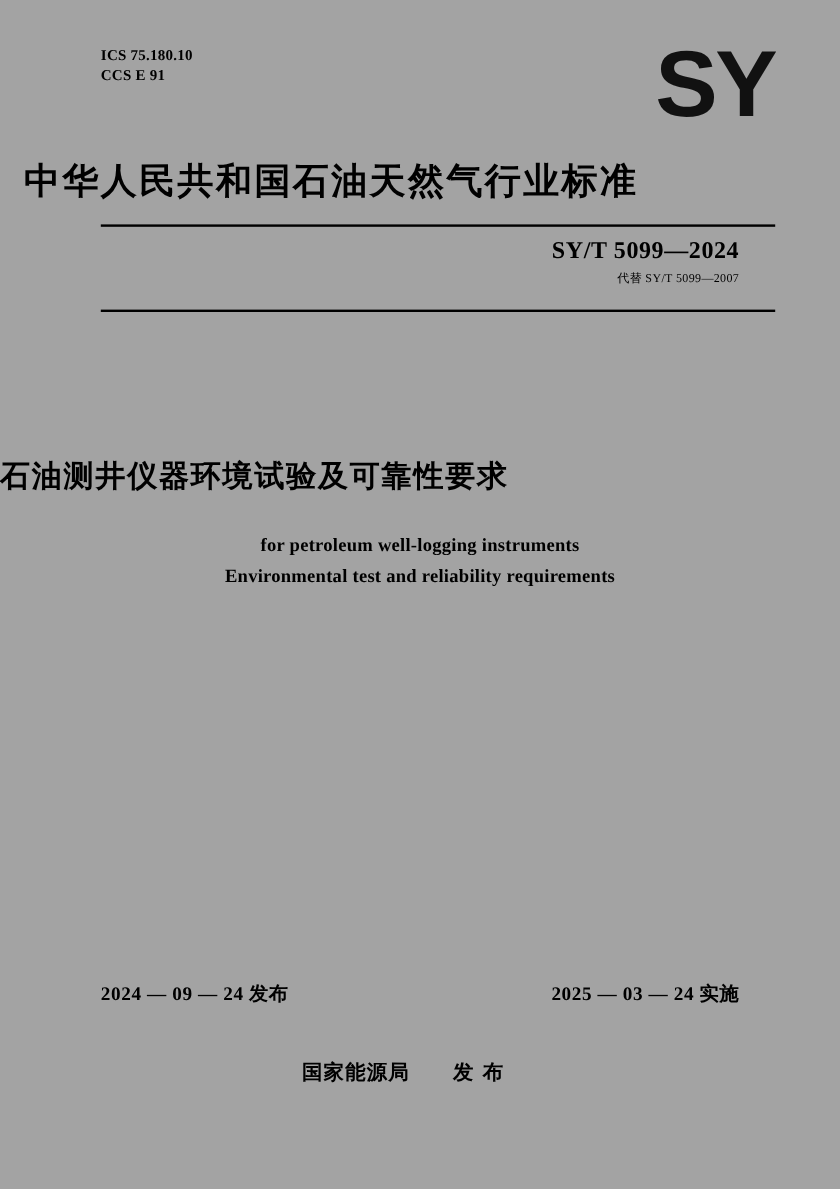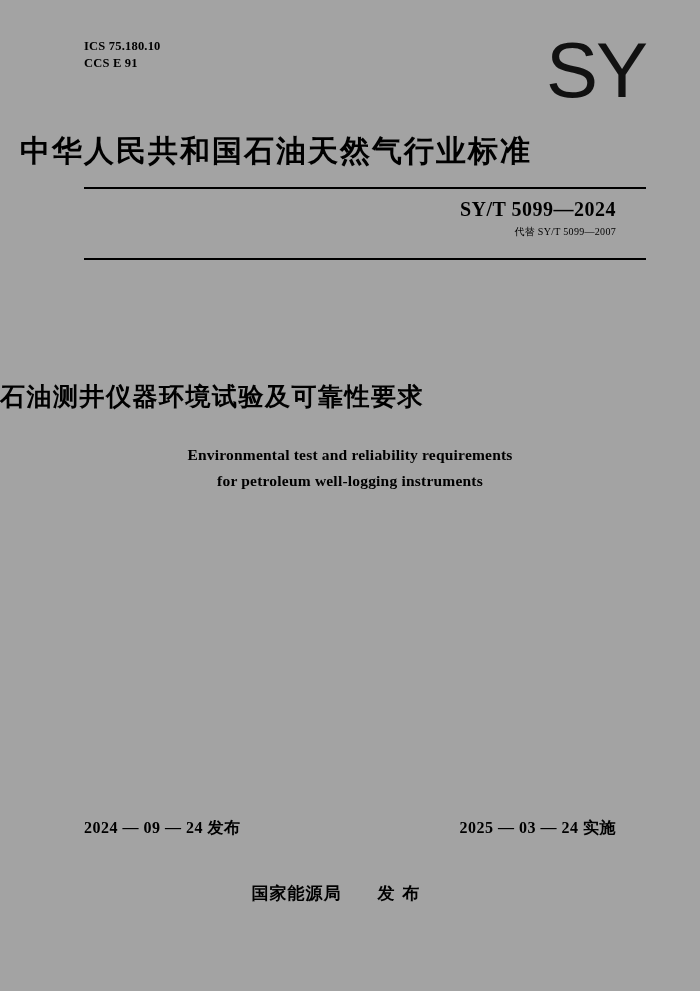--- a/index.html
+++ b/index.html
@@ -44,21 +44,21 @@
     letter-spacing: 0.2px;
   }
   .ics-line {
     white-space: nowrap;
   }
   .sy-logo {
     position: absolute;
     right: 0;
     top: -6px;
     font-family: "Liberation Sans", sans-serif;
-    font-weight: normal;
+    font-weight: bold;
     font-size: 78px;
     line-height: 84px;
     letter-spacing: -2px;
     color: #111111;
   }
 
   
   .std-title {
     position: absolute;
     left: 0;
@@ -182,22 +182,22 @@
   <div class="rule rule-top"></div>
 
   <div class="std-number">SY/T  5099—2024</div>
   <div class="std-replaces">代替 SY/T  5099—2007</div>
 
   <div class="rule rule-bottom"></div>
 
   <div class="doc-title-cn">石油测井仪器环境试验及可靠性要求</div>
 
   <div class="doc-title-en">
+    <div>for petroleum well-logging instruments</div>
     <div>Environmental test and reliability requirements</div>
-    <div>for petroleum well-logging instruments</div>
   </div>
 
   <div class="date-issue">2024 — 09 — 24 发布</div>
   <div class="date-effective">2025 — 03 — 24 实施</div>
 
   <div class="publisher">
     <span>国家能源局</span>
     <span class="gap"></span>
     <span>发 布</span>
   </div>

